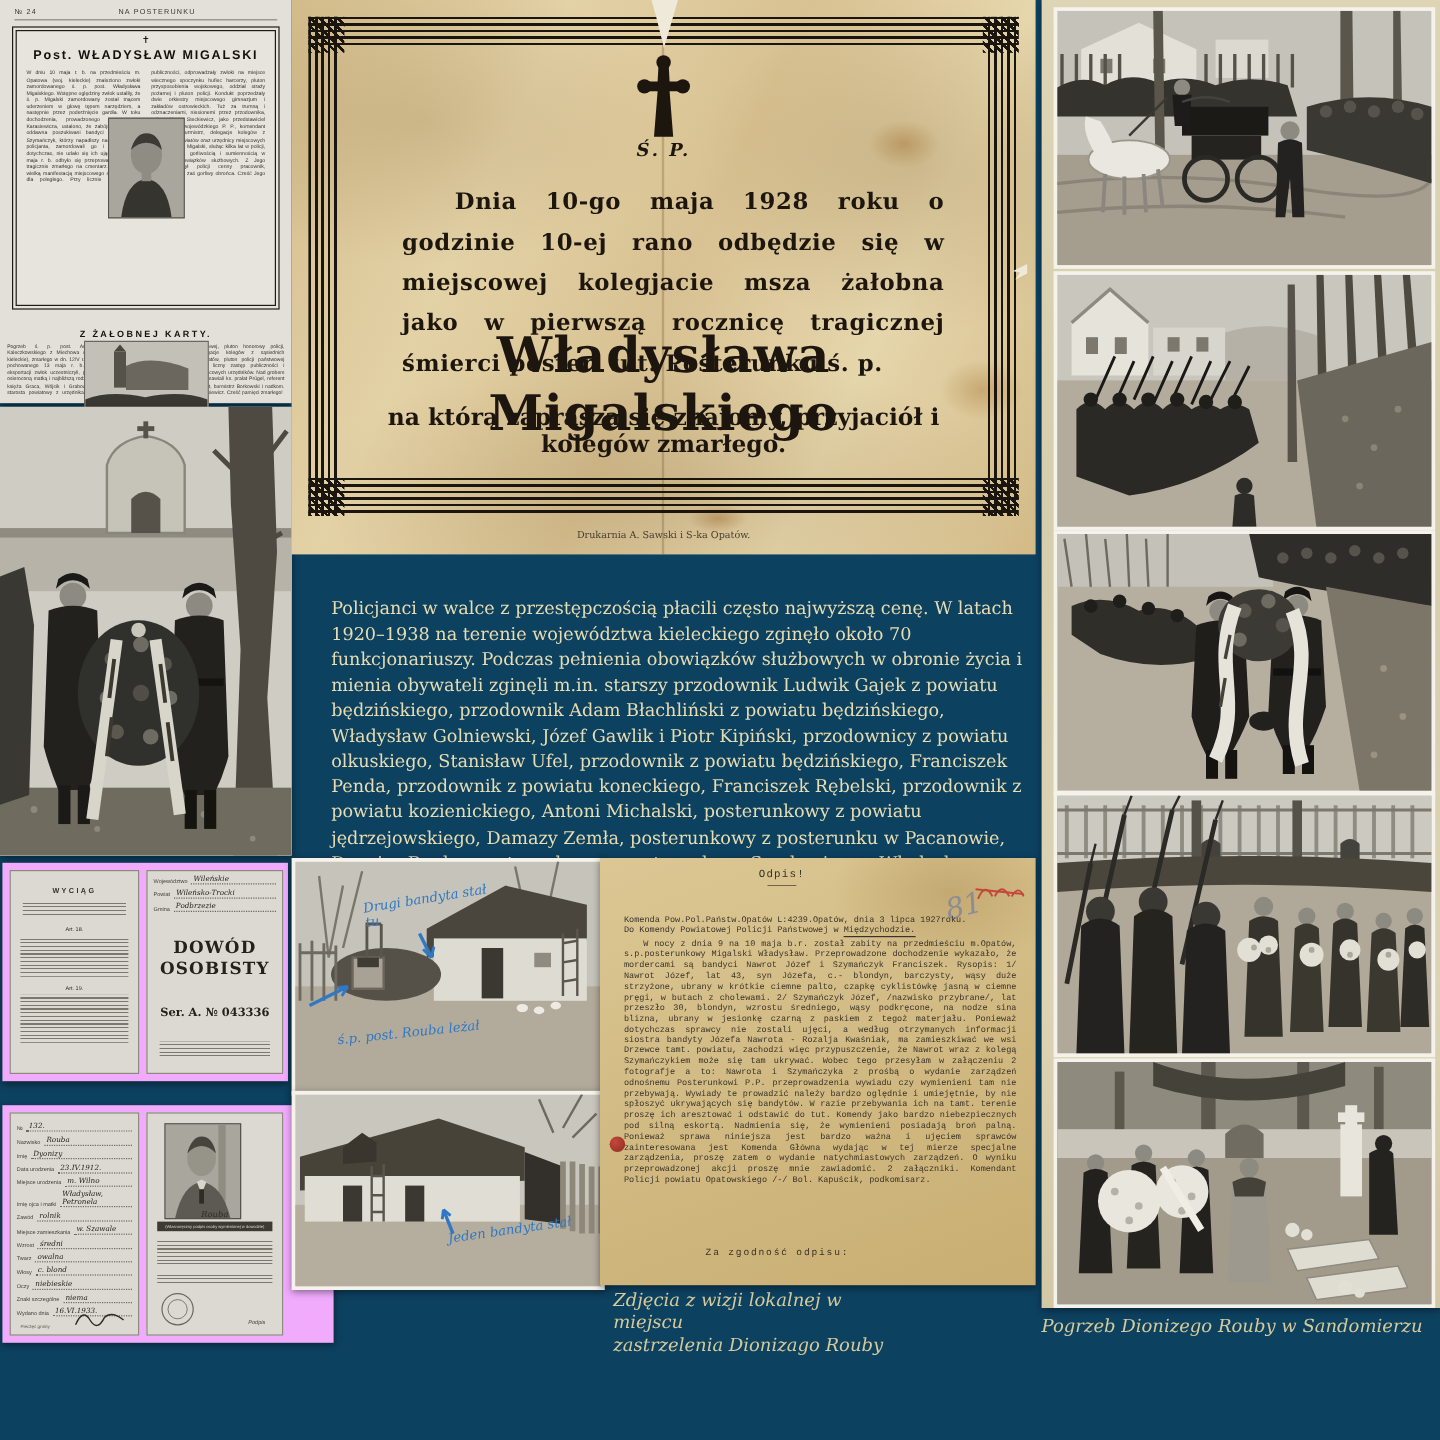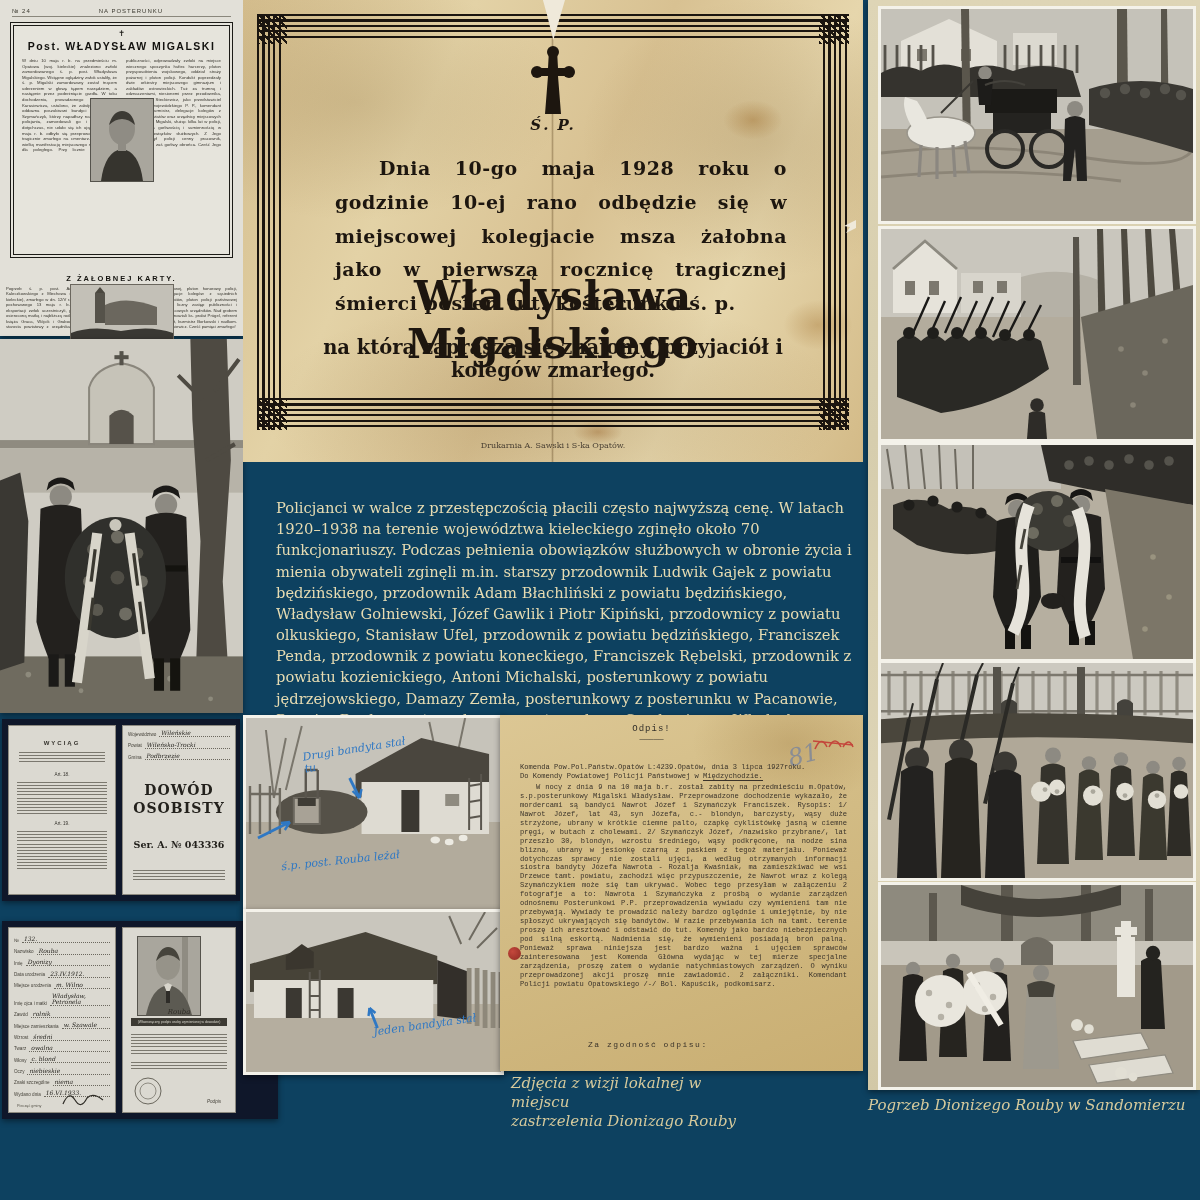--- a/index.html
+++ b/index.html
@@ -27,21 +27,21 @@
   #sec2{position:absolute;left:0;top:252px;right:0;height:84px;margin-top:20px;}
   #sec2 .stitle{position:absolute;top:2px;left:0;right:0;text-align:center;font-weight:bold;
                 font-size:7.5px;letter-spacing:2px;color:#14130f;}
   .churchphoto{position:absolute;left:50%;top:12px;transform:translateX(-50%);width:102px;height:68px;
                background:#c3c0b7;border:1px solid #6b675e;}
 
   
   #wreathphoto{left:0;top:339px;width:243px;height:374px;background:#f2efe6;padding:0;}
 
   
-  .docpaper{background:#0f172a;font-family:"Liberation Sans",sans-serif;color:#33312b;}
+  .docpaper{background:#f0abfc;font-family:"Liberation Sans",sans-serif;color:#33312b;}
   #dowodcover{left:2px;top:719px;width:238px;height:182px;}
   #dowodinside{left:2px;top:921px;width:276px;height:198px;}
   .page{position:absolute;top:6px;bottom:6px;background:#dbd9d1;border:1px solid #8d8a80;}
   .pgL{left:6px;width:106px;} .pgR{left:120px;width:112px;}
   .hatch{background:repeating-linear-gradient(180deg,transparent 0 2.1px,#5b584e 2.1px 3.1px);opacity:.75;}
   .hand{font-family:"DejaVu Serif",serif;font-style:italic;color:#2e2c26;}
   .dowodtitle{font-family:"DejaVu Serif",serif;font-weight:bold;text-align:center;font-size:14px;
               letter-spacing:1px;color:#23211c;line-height:1.25;}
   .serline{font-family:"DejaVu Serif",serif;font-weight:bold;text-align:center;font-size:9.5px;color:#23211c;}
   .formrow{display:flex;align-items:flex-end;font-size:4.6px;line-height:1;margin-top:4.4px;padding:0 5px;}

